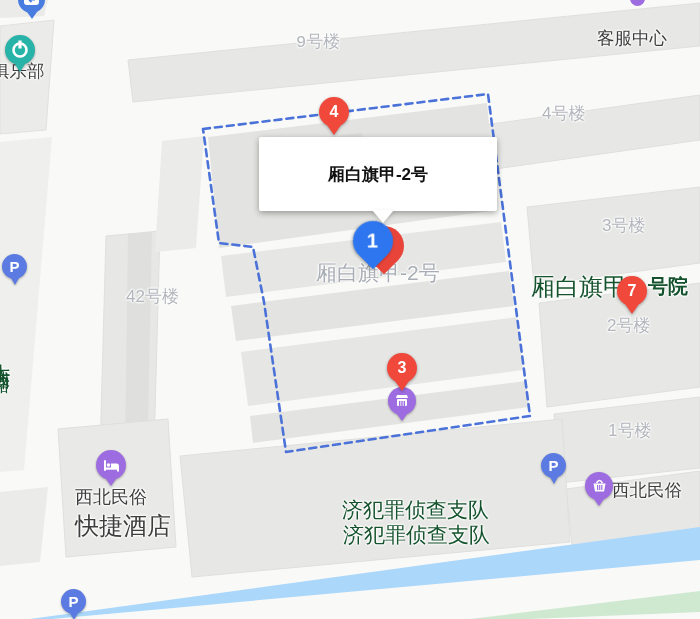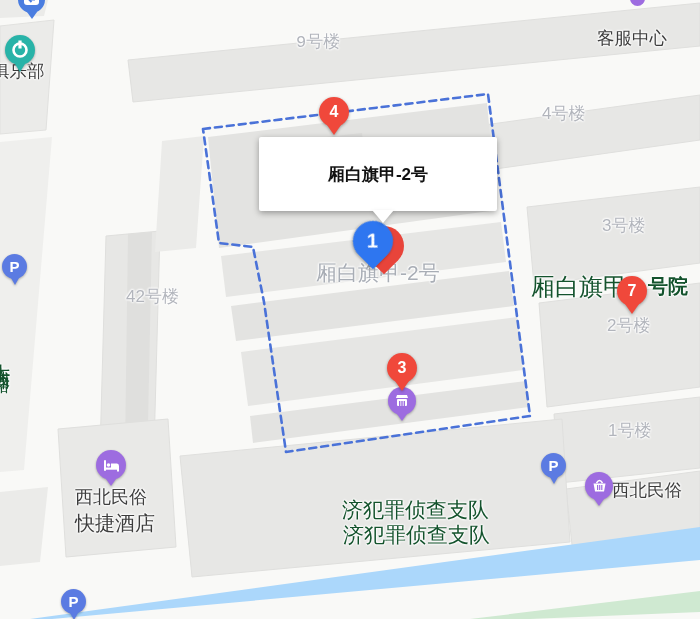--- a/index.html
+++ b/index.html
@@ -108,21 +108,21 @@
   <div class="lbl lbl-area" style="left:316px;top:261px;font-size:21px;color:#a8adb5;">厢白旗甲-2号</div>
   <div class="lbl lbl-area" style="left:531px;top:273px;font-size:24px;">厢白旗甲</div>
   <div class="lbl lbl-area" style="left:648px;top:275px;font-size:20px;font-weight:bold;">号院</div>
   <div class="lbl lbl-area" style="left:342px;top:498px;font-size:21px;">济犯罪侦查支队</div>
   <div class="lbl lbl-area" style="left:343px;top:523px;font-size:21px;">济犯罪侦查支队</div>
   <div class="lbl lbl-area lbl-vert" style="left:-10px;top:348px;font-size:19px;">大街辅路</div>
 
   <div class="lbl lbl-poi" style="left:597px;top:8px;margin-top:20px;">客服中心</div>
   <div class="lbl lbl-poi" style="left:-8px;top:61px;">俱乐部</div>
   <div class="lbl lbl-poi" style="left:75px;top:487px;font-size:18px;">西北民俗</div>
-  <div class="lbl lbl-poi" style="left:75px;top:512px;font-size:20px;">快捷酒店</div>
+  <div class="lbl lbl-poi" style="left:75px;top:512px;font-size:24px;">快捷酒店</div>
   <div class="lbl lbl-poi" style="left:612px;top:480px;">西北民俗</div>
 
   <div class="metropin" style="left:5px;top:35px;">
     <div class="head">
       <svg width="20" height="20" viewBox="-10 -10 20 20">
         <circle r="6.5" fill="none" stroke="#fff" stroke-width="2.6"></circle>
         <rect x="-1.6" y="-9.5" width="3.2" height="8" fill="#fff"></rect>
       </svg>
     </div>
     <div class="tail"></div>

